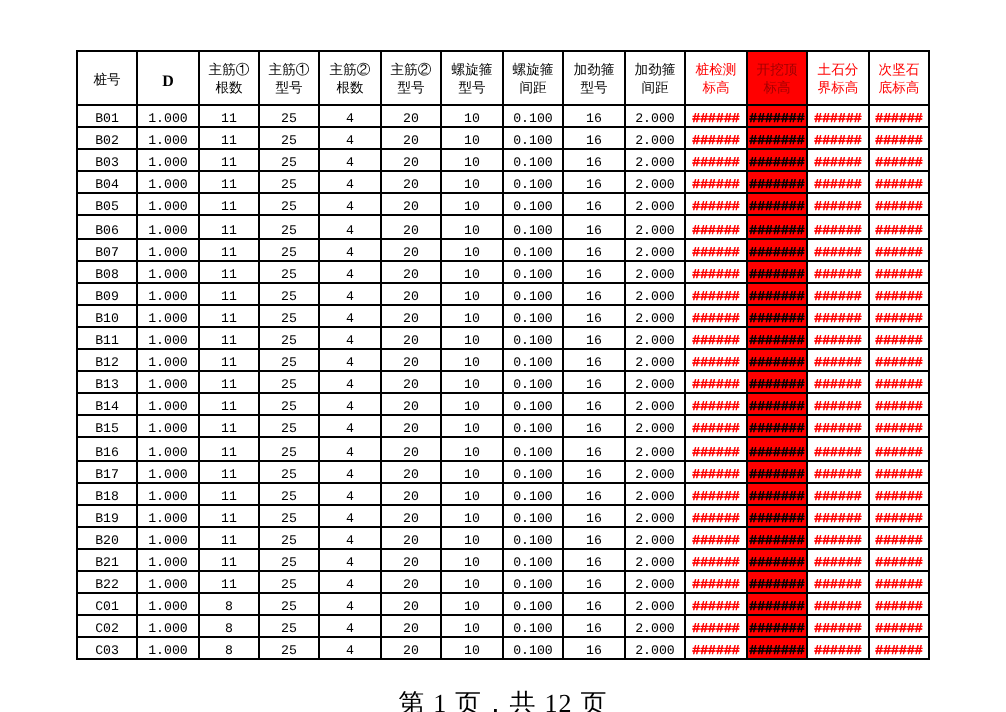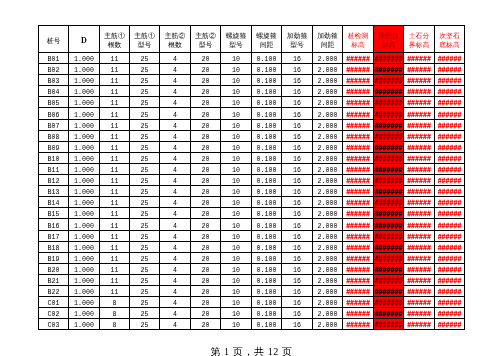--- a/index.html
+++ b/index.html
@@ -20,21 +20,21 @@
        font-family:"Liberation Mono","DejaVu Sans Mono",monospace;}
   #grid tbody td > span{position:absolute;left:0;right:0;top:2.1px;text-align:center;}
   #grid .c-red{color:#FF0000;}
   #grid td.c-red > span{-webkit-text-stroke:0.3px #FF0000;}
   #grid td.c-redfill > span{-webkit-text-stroke:0.3px #000000;}
   #grid .c-redfill{background:#FF0000;color:#A00000;}
   #grid th.c-bold{font-family:"Liberation Serif",serif;font-size:8px;font-weight:bold;}
   #grid td.c-redfill{color:#000;}
   .w30{width:30px;} .w31{width:31px;}
   #footer{position:absolute;left:0;top:347.5px;width:503px;text-align:center;
-          font-size:10px;color:#000;line-height:7.2px;letter-spacing:0.6px;}
+          font-size:13px;color:#000;line-height:7.2px;letter-spacing:0.6px;}
 </style>
 </head>
 <body>
 
 <div id="sheet">
 
   <table id="grid">
     <thead>
       <tr>
       <th class="single w30">

